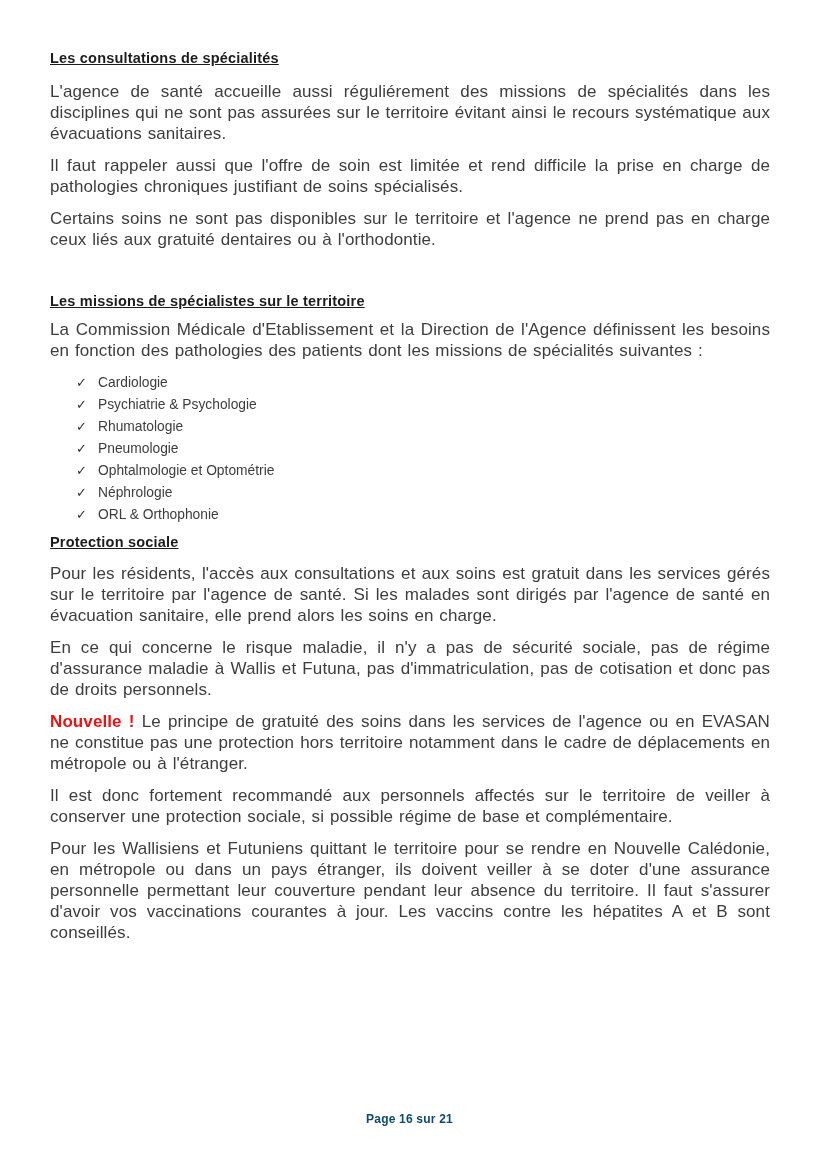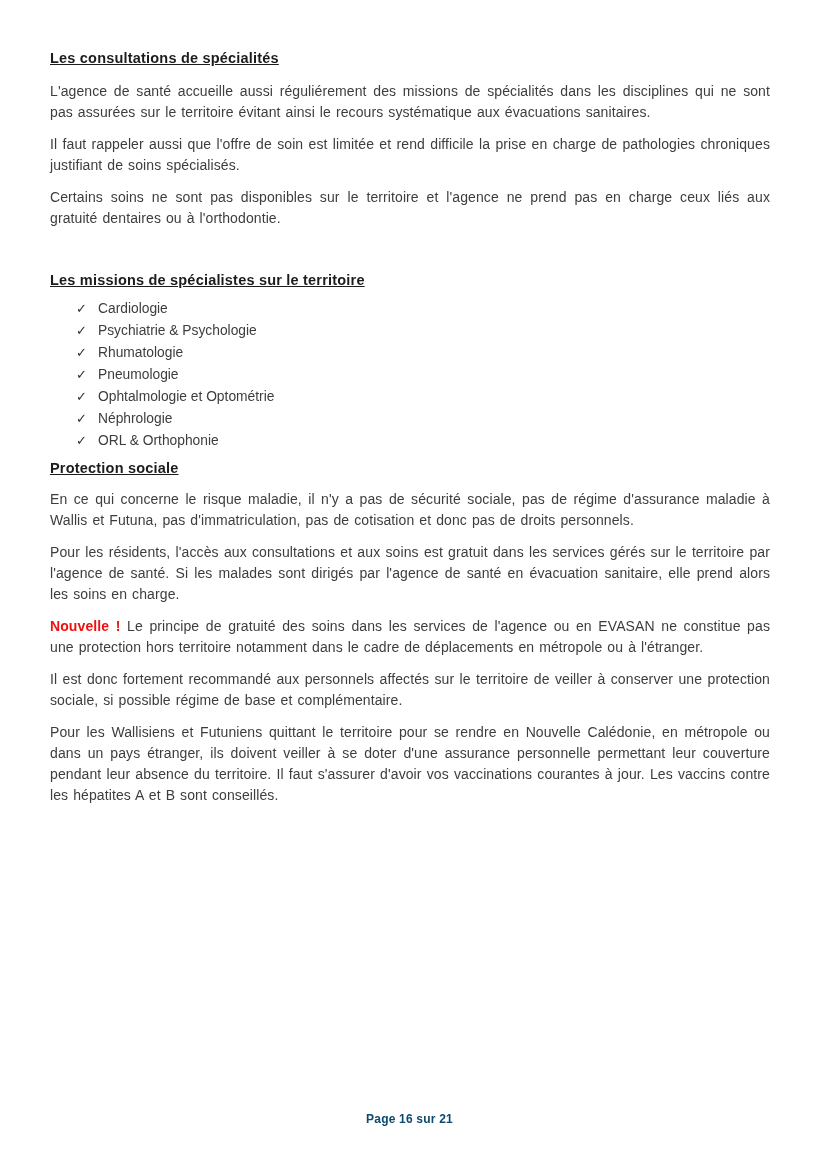--- a/index.html
+++ b/index.html
@@ -24,21 +24,21 @@
   }
   .doc-heading {
     font-size: 14.5px;
     font-weight: bold;
     text-decoration: underline;
     color: #1c1c1c;
     margin: 0 0 15px 0;
     letter-spacing: 0.2px;
   }
   .para {
-    font-size: 14px;
+    font-size: 17px;
     line-height: 21px;
     text-align: justify;
     margin: 0 0 11px 0;
     letter-spacing: 0.1px;
     word-spacing: 1px;
   }
   .section-missions { margin-top: 43px; }
   .section-missions .doc-heading { margin-bottom: 10px; }
   .check-list {
     margin: 2px 0 8px 0;
@@ -83,20 +83,21 @@
 
   <section>
     <h2 class="doc-heading">Les consultations de spécialités</h2>
     <p class="para">L'agence de santé accueille aussi réguliérement des missions de spécialités dans les disciplines qui ne sont pas assurées sur le territoire évitant ainsi le recours systématique aux évacuations sanitaires.</p>
     <p class="para">Il faut rappeler aussi que l'offre de soin est limitée et rend difficile la prise en charge de pathologies chroniques justifiant de soins spécialisés.</p>
     <p class="para">Certains soins ne sont pas disponibles sur le territoire et l'agence ne prend pas en charge ceux liés aux gratuité dentaires ou à l'orthodontie.</p>
   </section>
 
   <section class="section-missions">
     <h2 class="doc-heading">Les missions de spécialistes sur le territoire</h2>
+    <p class="para">La Commission Médicale d'Etablissement et la Direction de l'Agence définissent les besoins en fonction des pathologies des patients dont les missions de spécialités suivantes :</p>
     <ul class="check-list">
       <li class="check-item">
         <span class="check-icon">✓</span>
         <span>Cardiologie</span>
       </li>
       <li class="check-item">
         <span class="check-icon">✓</span>
         <span>Psychiatrie &amp; Psychologie</span>
       </li>
       <li class="check-item">
@@ -117,22 +118,22 @@
       </li>
       <li class="check-item">
         <span class="check-icon">✓</span>
         <span>ORL &amp; Orthophonie</span>
       </li>
     </ul>
   </section>
 
   <section class="section-protection">
     <h2 class="doc-heading">Protection sociale</h2>
+    <p class="para">Pour les résidents, l'accès aux consultations et aux soins est gratuit dans les services gérés sur le territoire par l'agence de santé. Si les malades sont dirigés par l'agence de santé en évacuation sanitaire, elle prend alors les soins en charge.</p>
     <p class="para">En ce qui concerne le risque maladie, il n'y a pas de sécurité sociale, pas de régime d'assurance maladie à Wallis et Futuna, pas d'immatriculation, pas de cotisation et donc pas de droits personnels.</p>
-    <p class="para">Pour les résidents, l'accès aux consultations et aux soins est gratuit dans les services gérés sur le territoire par l'agence de santé. Si les malades sont dirigés par l'agence de santé en évacuation sanitaire, elle prend alors les soins en charge.</p>
     <p class="para"><span class="attention-label" id="attention-label" style="color: rgb(238, 17, 17);">Nouvelle !</span> <span>Le principe de gratuité des soins dans les services de l'agence ou en EVASAN ne constitue pas une protection hors territoire notamment dans le cadre de déplacements en métropole ou à l'étranger.</span></p>
     <p class="para">Il est donc fortement recommandé aux personnels affectés sur le territoire de veiller à conserver une protection sociale, si possible régime de base et complémentaire.</p>
     <p class="para">Pour les Wallisiens et Futuniens quittant le territoire pour se rendre en Nouvelle Calédonie, en métropole ou dans un pays étranger, ils doivent veiller à se doter d'une assurance personnelle permettant leur couverture pendant leur absence du territoire. Il faut s'assurer d'avoir vos vaccinations courantes à jour. Les vaccins contre les hépatites A et B sont conseillés.</p>
   </section>
 
   <div class="page-footer">Page 16 sur 21</div>
 
 </div>
 
 </body></html>

